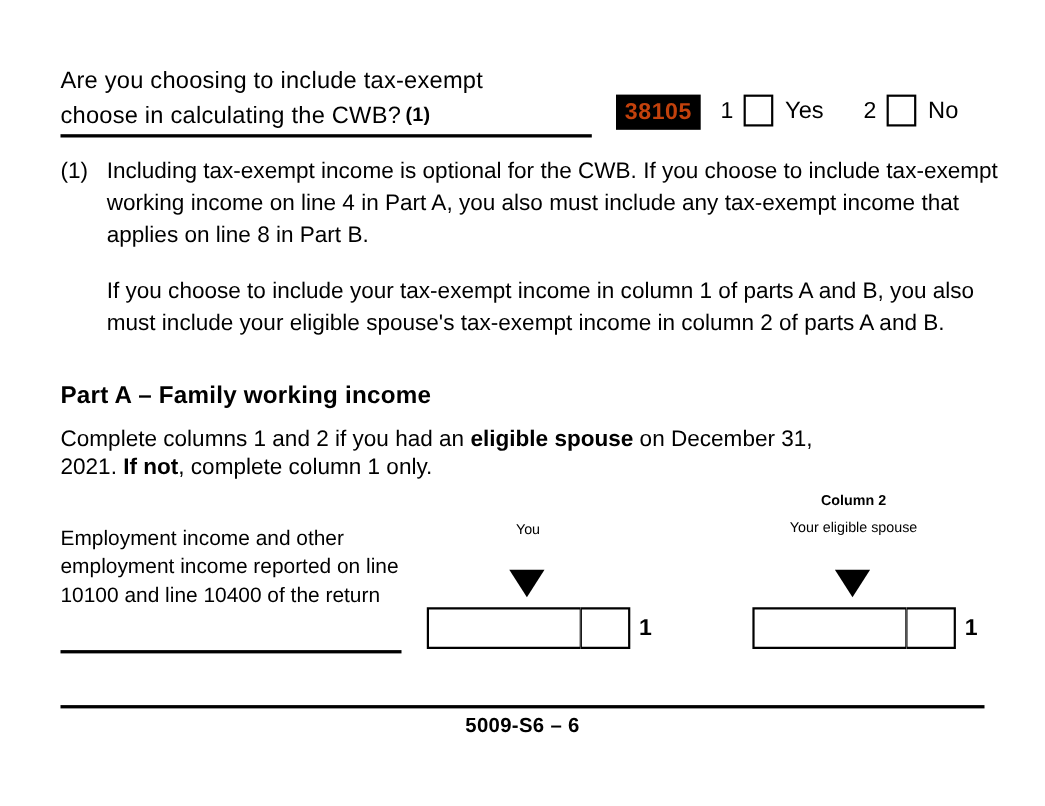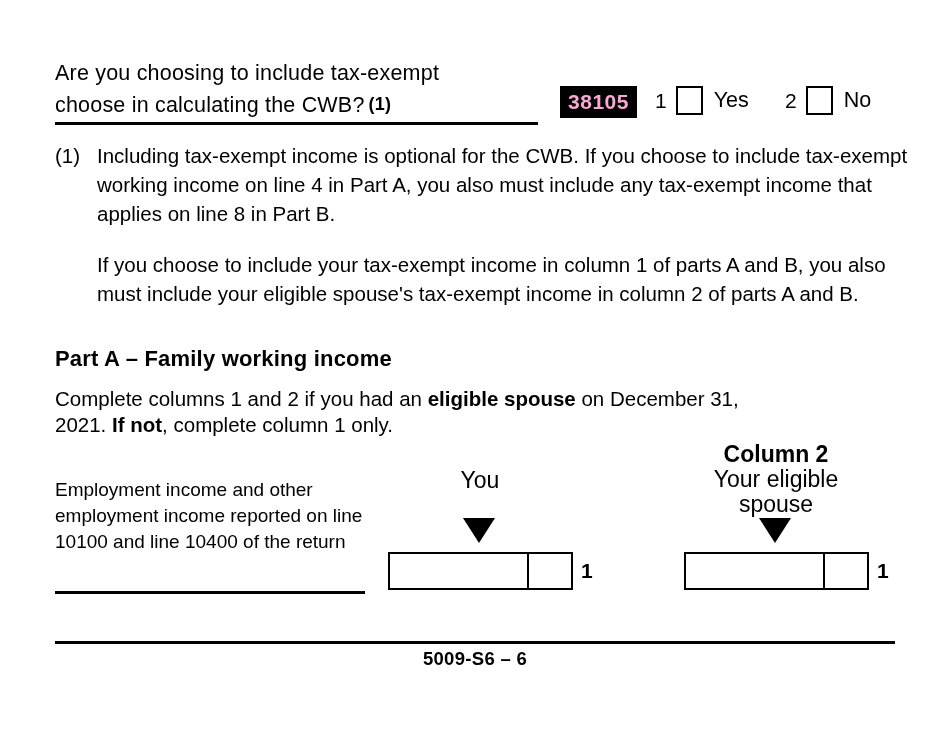--- a/index.html
+++ b/index.html
@@ -55,21 +55,21 @@
     background: #000;
   }
 
   .code-box {
     position: absolute;
     left: 505px;
     top: 28px;
     width: 77px;
     height: 32px;
     background: #000000;
-    color: #f9a8d4;
+    color: #c2410c;
     font-size: 21px;
     font-weight: bold;
     letter-spacing: 0.5px;
     display: flex;
     align-items: center;
     justify-content: center;
   }
 
   .choice {
     position: absolute;
@@ -135,21 +135,21 @@
     width: 720px;
     font-size: 20.5px;
     line-height: 26px;
   }
   .part-intro b { font-weight: bold; }
 
   
   .col-head {
     position: absolute;
     text-align: center;
-    font-size: 23px;
+    font-size: 13px;
     line-height: 25px;
   }
   .col-head .col-title {
     font-weight: bold;
     display: block;
   }
   .col-head .col-sub {
     display: block;
   }
   .col1-head {

